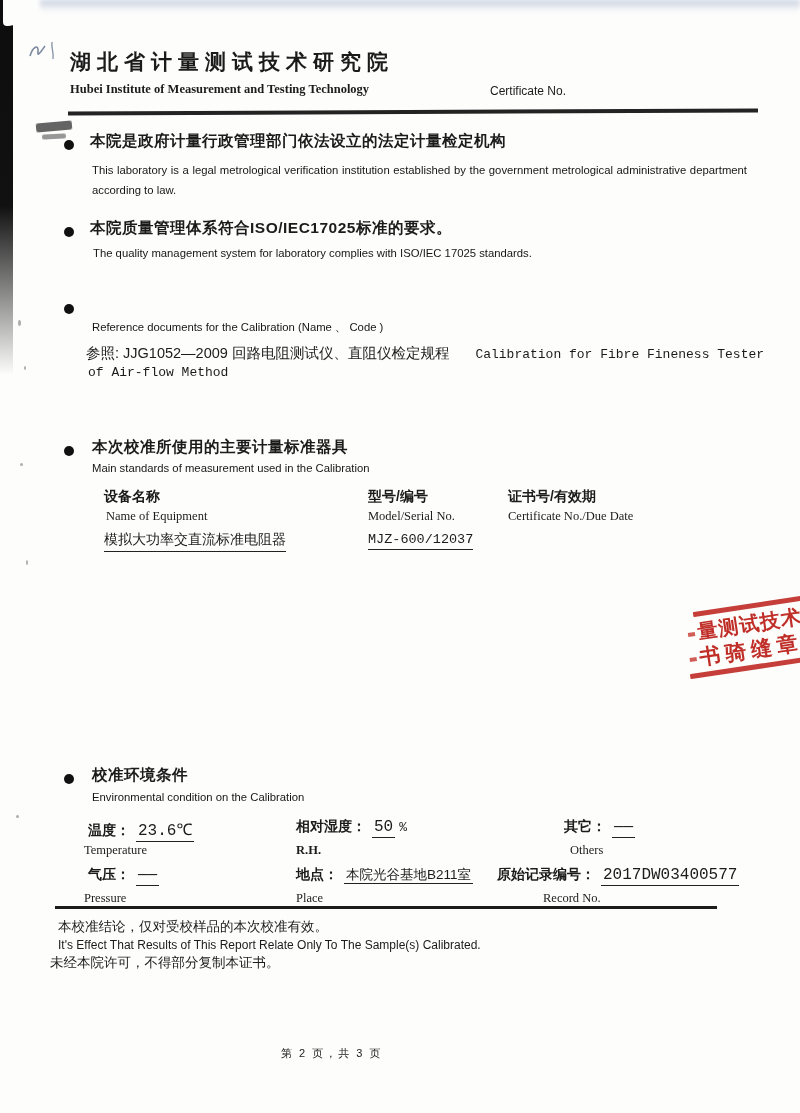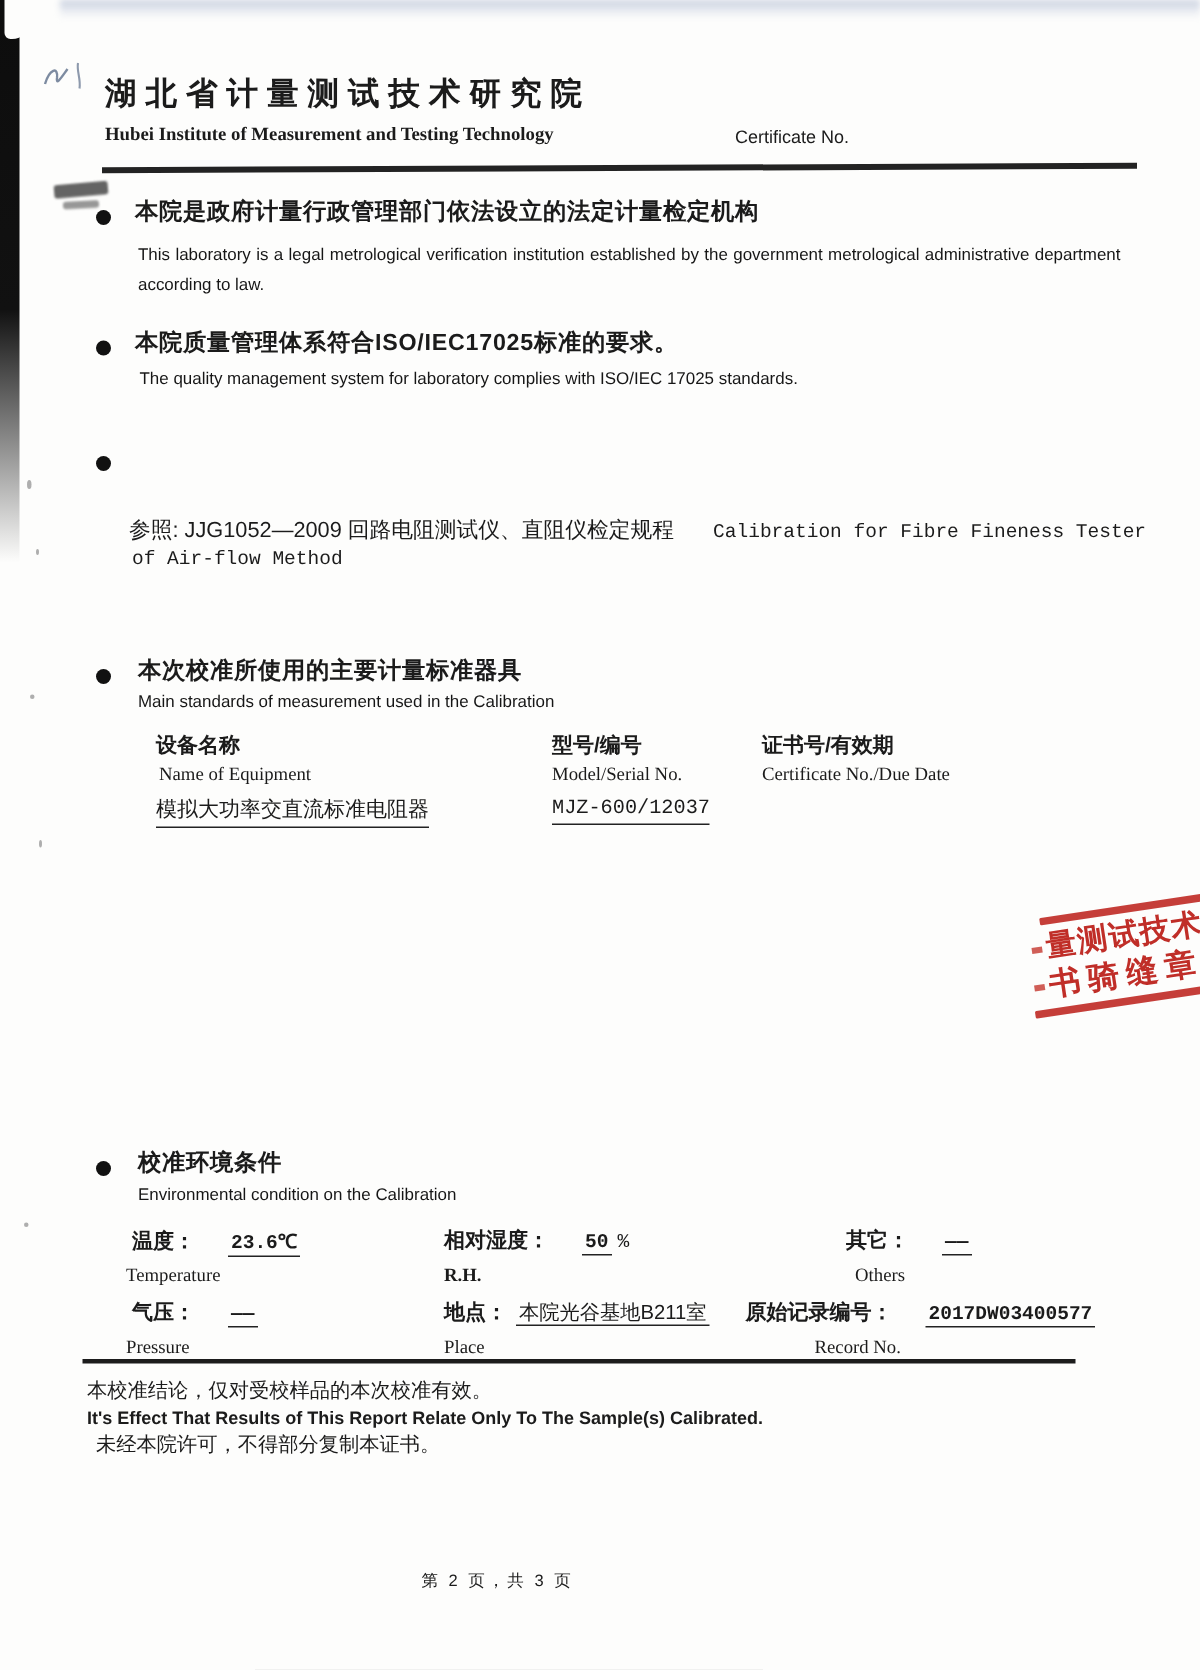--- a/index.html
+++ b/index.html
@@ -49,22 +49,22 @@
   .stamp-bar{height:5px;background:#c02e28;opacity:.92;border-radius:1px;}
   .stamp-bar.top{width:118px;margin-left:16px;}
   .stamp-bar.bot{width:126px;margin-left:4px;margin-top:2px;}
   .stamp-line{font-weight:bold;white-space:nowrap;line-height:1.25;}
   .stamp-line.l1{font-size:20px;margin-top:3px;margin-left:8px;letter-spacing:1px;}
   .stamp-line.l2{font-size:21px;margin-left:6px;letter-spacing:5px;}
   .stamp-tick{display:inline-block;width:7px;height:4px;background:#c8423a;margin-right:3px;vertical-align:middle;opacity:.85;}
   
   .env-label{font-size:14px;font-weight:bold;white-space:nowrap;position:absolute;}
   .env-en{font-size:12.5px;font-family:"Liberation Serif",serif;position:absolute;white-space:nowrap;}
-  .uv{font-family:"Liberation Mono",monospace;font-weight:bold;font-size:13px;
-    border-bottom:1px solid #222;padding:0 2px 1px;margin-left:22px;}
+  .uv{font-family:"Liberation Mono",monospace;font-weight:normal;font-size:16px;
+    border-bottom:1px solid #222;padding:0 2px 1px;margin-left:6px;}
   .uv-cjk{font-family:"Liberation Sans",sans-serif;font-size:13.5px;font-weight:normal;
     border-bottom:1px solid #222;padding:0 2px 1px;margin-left:6px;}
   .unit{font-family:"Liberation Mono",monospace;font-weight:normal;font-size:13px;margin-left:4px;}
   .sep-rule{position:absolute;left:55px;top:906px;width:662px;height:3px;background:#1c1c1c;}
   
   .foot-cn{position:absolute;font-size:13.5px;white-space:nowrap;}
   .foot-en{position:absolute;font-size:12px;white-space:nowrap;}
   .page-num{position:absolute;left:281px;top:1046px;font-size:11px;letter-spacing:2px;
     font-family:Liberation Sans, sans-serif;white-space:nowrap;}
 </style>
@@ -97,20 +97,21 @@
 
   <div class="bullet" style="left:64px;top:140px;"></div>
   <div class="h-cn" style="left:90px;top:131px;">本院是政府计量行政管理部门依法设立的法定计量检定机构</div>
   <div class="para-en" style="left:92px;top:160px;width:655px;">This laboratory is a legal metrological verification institution established by the government metrological administrative department according to law.</div>
 
   <div class="bullet" style="left:64px;top:227px;"></div>
   <div class="h-cn" style="left:90px;top:218px;">本院质量管理体系符合ISO/IEC17025标准的要求。</div>
   <div class="h-en" style="left:93px;top:247px;">The quality management system for laboratory complies with ISO/IEC 17025 standards.</div>
 
   <div class="bullet" style="left:64px;top:304px;"></div>
+  <div class="h-en" style="left:92px;top:320px;">Reference documents for the Calibration (Name 、 Code )</div>
   <div class="ref-line">
     <span>参照: JJG1052—2009 回路电阻测试仪、直阻仪检定规程</span><span class="ref-en">Calibration for Fibre Fineness Tester</span>
   </div>
   <div class="ref-line2">of Air-flow Method</div>
 
   <div class="bullet" style="left:64px;top:446px;"></div>
   <div class="h-cn" style="left:92px;top:437px;">本次校准所使用的主要计量标准器具</div>
   <div class="h-en" style="left:92px;top:462px;">Main standards of measurement used in the Calibration</div>
 
   <div class="tbl-cn" style="left:104px;top:488px;">设备名称</div>
@@ -157,17 +158,17 @@
     <span>原始记录编号：</span><span class="uv">2017DW03400577</span>
   </div>
 
   <div class="env-en" style="left:84px;top:891px;">Pressure</div>
   <div class="env-en" style="left:296px;top:891px;">Place</div>
   <div class="env-en" style="left:543px;top:891px;">Record No.</div>
 
   <div class="sep-rule"></div>
 
   <div class="foot-cn" style="left:58px;top:918px;">本校准结论，仅对受校样品的本次校准有效。</div>
-  <div class="foot-en" style="left:58px;top:938px;font-weight:bold;">It's Effect That Results  of This Report Relate Only To The Sample(s) Calibrated.</div>
-  <div class="foot-cn" style="left:64px;top:954px;font-family:Liberation Serif, serif;">未经本院许可，不得部分复制本证书。</div>
+  <div class="foot-en" style="left:58px;top:938px;">It's Effect That Results  of This Report Relate Only To The Sample(s) Calibrated.</div>
+  <div class="foot-cn" style="left:50px;top:954px;font-family:Liberation Serif, serif;">未经本院许可，不得部分复制本证书。</div>
 
   <div class="page-num">第 2 页，共 3 页</div>
 </div>
 
 </body></html>

